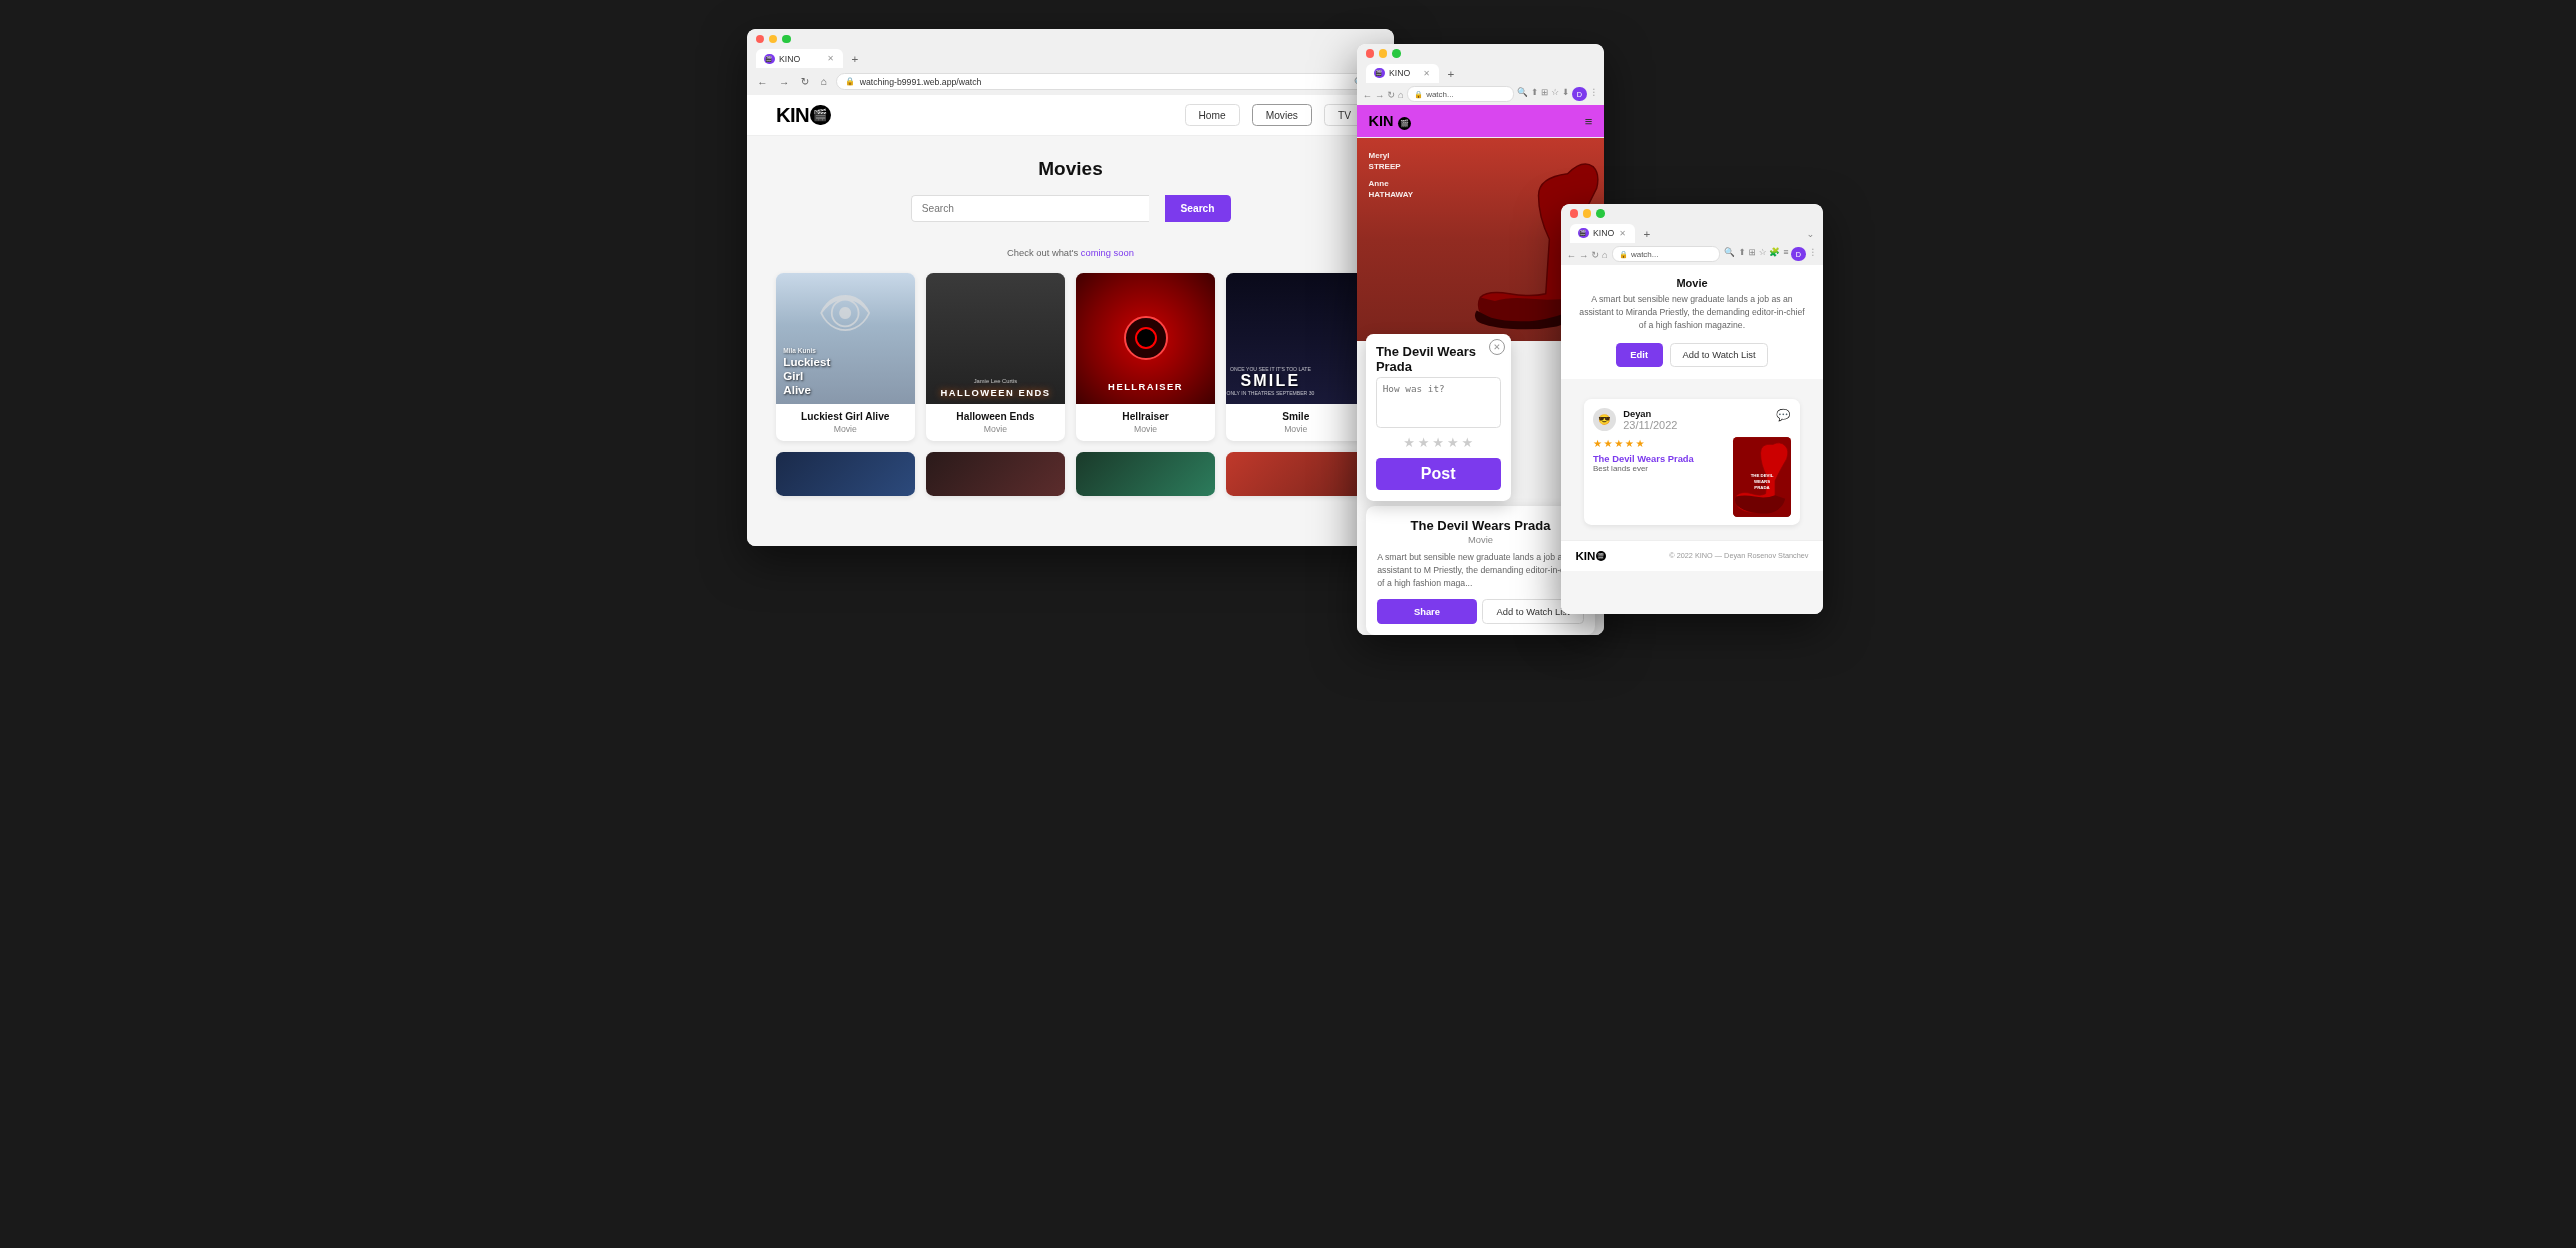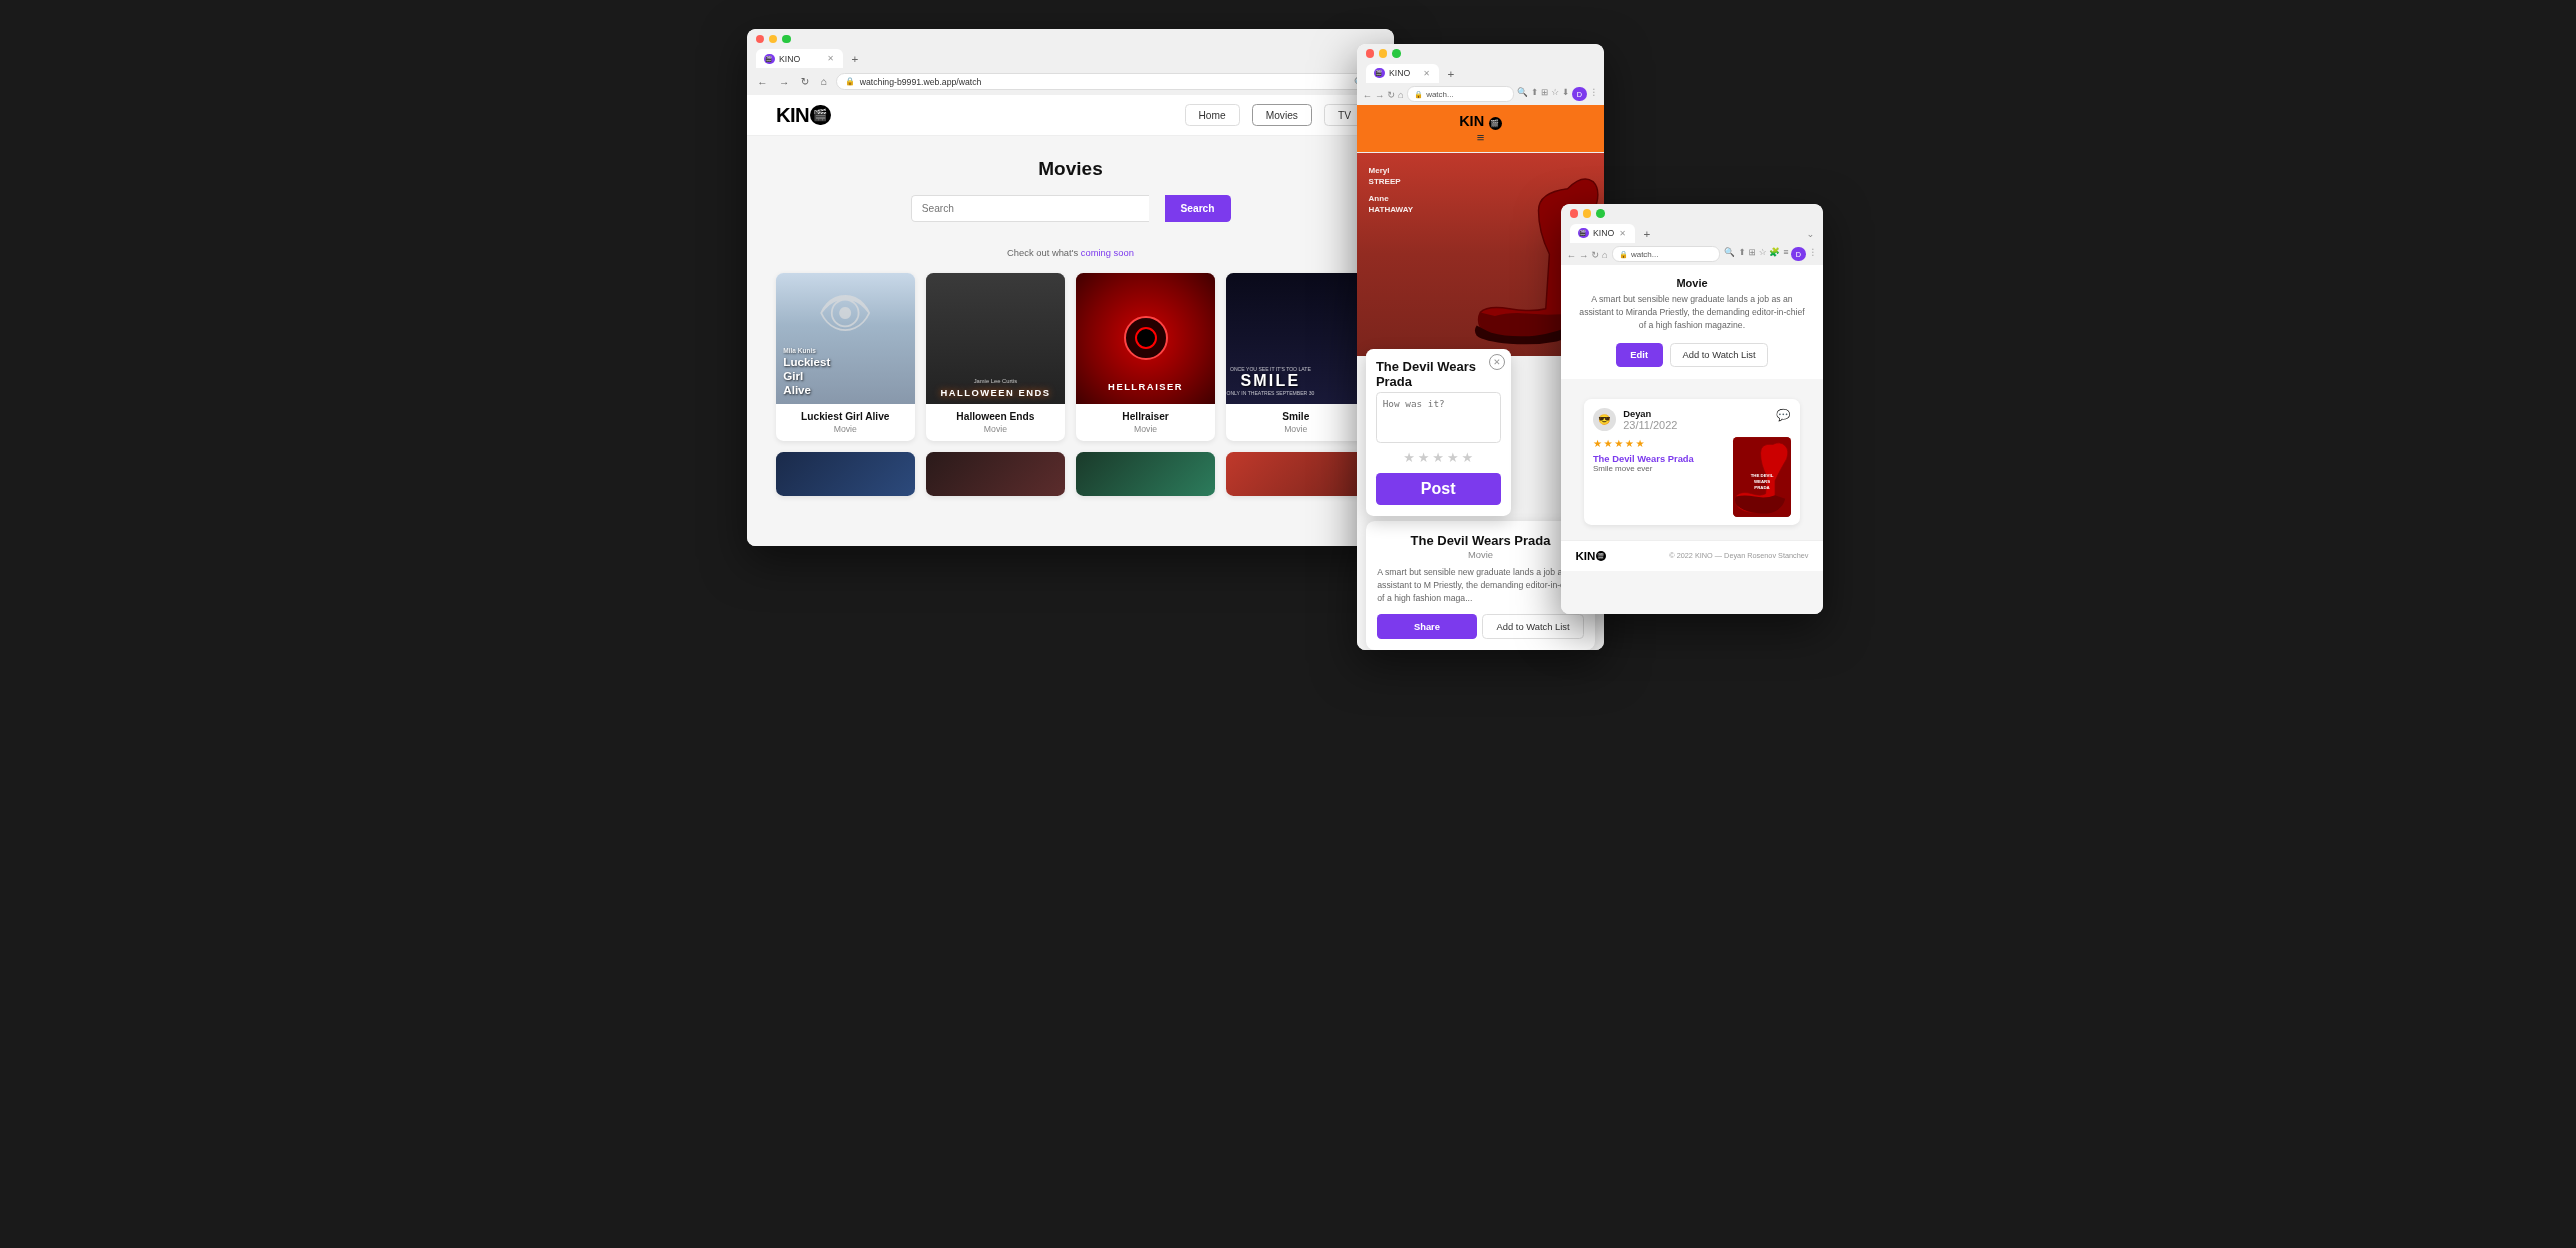--- a/index.html
+++ b/index.html
@@ -301,27 +301,26 @@
     }
 
     .second-content {
       background: #f5f5f5;
       min-height: 451px;
       overflow: hidden;
     }
 
     
     .mobile-header {
-      background: #f97316;
+      background: #d946ef;
       padding: 7.3px 11.6px;
       display: flex;
       align-items: center;
       justify-content: space-between;
       border-bottom: 0.7px solid #eee;
-      flex-direction: column;
     }
 
     .mobile-logo {
       font-size: 14.5px;
       font-weight: 900;
     }
 
     .hamburger {
       font-size: 13px;
       color: #333;
@@ -1157,21 +1156,21 @@
           <div style="display:flex;gap:7.3px;margin-top:5.8px;">
             <div style="flex:1;">
               <div class="reviewer-stars">
                 <span class="star-filled">★</span>
                 <span class="star-filled">★</span>
                 <span class="star-filled">★</span>
                 <span class="star-filled">★</span>
                 <span class="star-filled">★</span>
               </div>
               <div class="review-movie-title">The Devil Wears Prada</div>
-              <div class="review-movie-tagline">Smile move ever</div>
+              <div class="review-movie-tagline">Best lands ever</div>
             </div>
             <div class="review-movie-thumb">
               <div class="review-movie-thumb-img">
                 <svg viewBox="0 0 80 110" xmlns="http://www.w3.org/2000/svg" width="58" height="80">
                   <rect width="80" height="110" fill="#8B0000"></rect>
                   <path d="M55,10 Q65,5 72,12 Q78,18 74,30 Q65,45 58,60 L58,90 Q58,98 45,102 Q32,106 18,103 Q8,100 4,93 Q1,86 5,80 Q12,74 26,78 Q38,82 45,78 L47,55 Q38,38 38,22 Q38,8 55,10Z" fill="#cc0000" stroke="#900000" stroke-width="1"></path>
                   <path d="M4,82 Q1,88 5,94 Q15,103 35,105 Q52,107 62,100 Q70,94 72,85 L58,80 Q46,85 30,82 Q16,79 4,82Z" fill="#700000"></path>
 
                   <text x="40" y="55" text-anchor="middle" fill="white" font-size="6" font-weight="bold" font-family="Arial">THE DEVIL</text>
                   <text x="40" y="63" text-anchor="middle" fill="white" font-size="6" font-weight="bold" font-family="Arial">WEARS</text>

